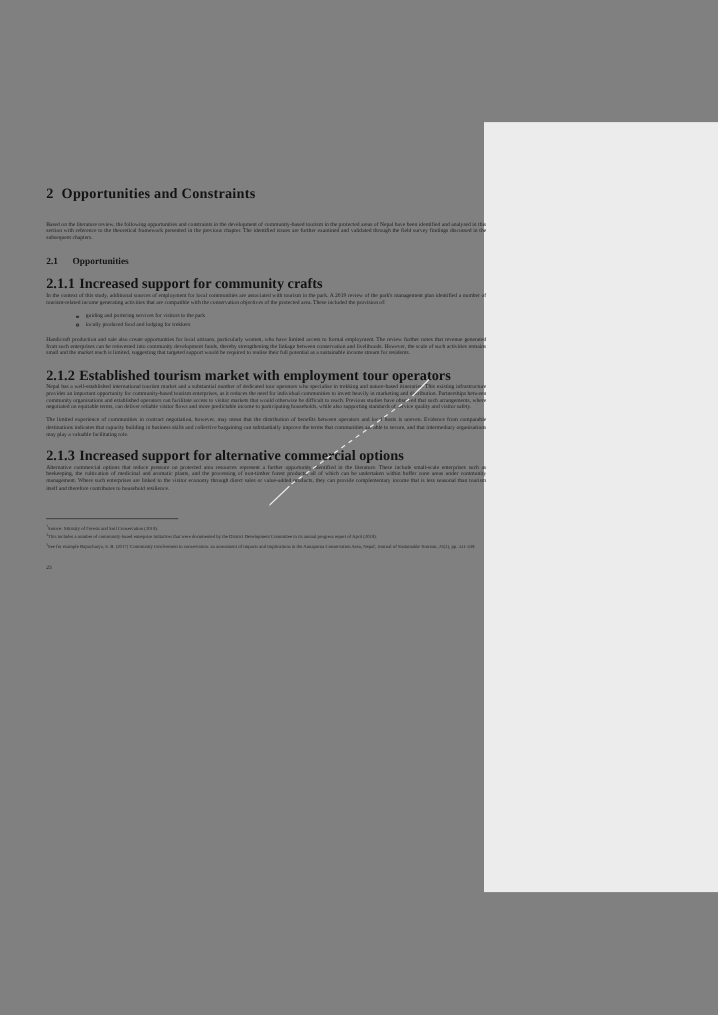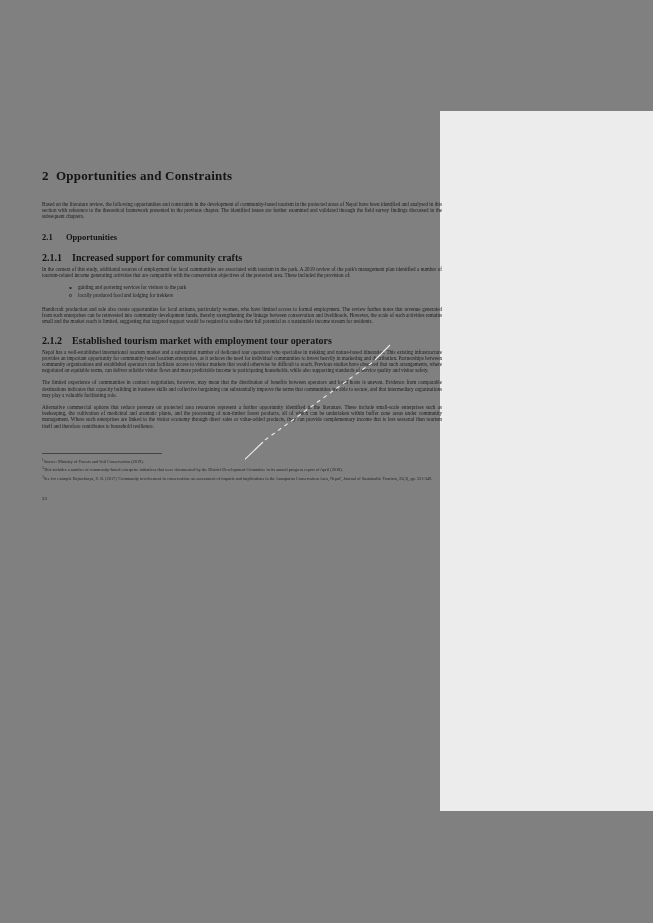--- a/index.html
+++ b/index.html
@@ -61,21 +61,21 @@
     font-weight: bold;
     margin: 12px 0 5px 0;
     line-height: 10px;
   }
   h2.section .num {
     display: inline-block;
     width: 24px;
   }
 
   h3.subsection {
-    font-size: 10px;
+    font-size: 13px;
     font-weight: bold;
     margin: 11px 0 4px 0;
     line-height: 9px;
   }
   h3.subsection .num {
     display: inline-block;
     width: 30px;
   }
 
   p.body {
@@ -172,20 +172,23 @@
       <li>locally produced food and lodging for trekkers</li>
     </ul>
     <p class="body">Handicraft production and sale also create opportunities for local artisans, particularly women, who have limited access to formal employment. The review further notes that revenue generated from such enterprises can be reinvested into community development funds, thereby strengthening the linkage between conservation and livelihoods. However, the scale of such activities remains small and the market reach is limited, suggesting that targeted support would be required to realise their full potential as a sustainable income stream for residents.</p>
 
     <h3 class="subsection">
       <span class="num">2.1.2</span><span>Established tourism market with employment tour operators</span>
     </h3>
     <p class="body">Nepal has a well-established international tourism market and a substantial number of dedicated tour operators who specialise in trekking and nature-based itineraries. This existing infrastructure provides an important opportunity for community-based tourism enterprises, as it reduces the need for individual communities to invest heavily in marketing and distribution. Partnerships between community organisations and established operators can facilitate access to visitor markets that would otherwise be difficult to reach. Previous studies have observed that such arrangements, where negotiated on equitable terms, can deliver reliable visitor flows and more predictable income to participating households, while also supporting standards of service quality and visitor safety.</p>
     <p class="body">The limited experience of communities in contract negotiation, however, may mean that the distribution of benefits between operators and local hosts is uneven. Evidence from comparable destinations indicates that capacity building in business skills and collective bargaining can substantially improve the terms that communities are able to secure, and that intermediary organisations may play a valuable facilitating role.</p>
 
+    <h3 class="subsection">
+      <span class="num">2.1.3</span><span>Increased support for alternative commercial options</span>
+    </h3>
     <p class="body">Alternative commercial options that reduce pressure on protected area resources represent a further opportunity identified in the literature. These include small-scale enterprises such as beekeeping, the cultivation of medicinal and aromatic plants, and the processing of non-timber forest products, all of which can be undertaken within buffer zone areas under community management. Where such enterprises are linked to the visitor economy through direct sales or value-added products, they can provide complementary income that is less seasonal than tourism itself and therefore contributes to household resilience.</p>
 
     <div class="footnote-rule"></div>
     <p class="footnote"><sup>1</sup><span>Source: Ministry of Forests and Soil Conservation (2019).</span></p>
     <p class="footnote"><sup>2</sup><span>This includes a number of community-based enterprise initiatives that were documented by the District Development Committee in its annual progress report of April (2018).</span></p>
     <p class="footnote"><sup>3</sup><span>See for example Bajracharya, S. B. (2017) 'Community involvement in conservation: an assessment of impacts and implications in the Annapurna Conservation Area, Nepal', Journal of Sustainable Tourism, 25(3), pp. 331-349.</span></p>
 
     <div class="page-number">23</div>
   </div>
 </div>

